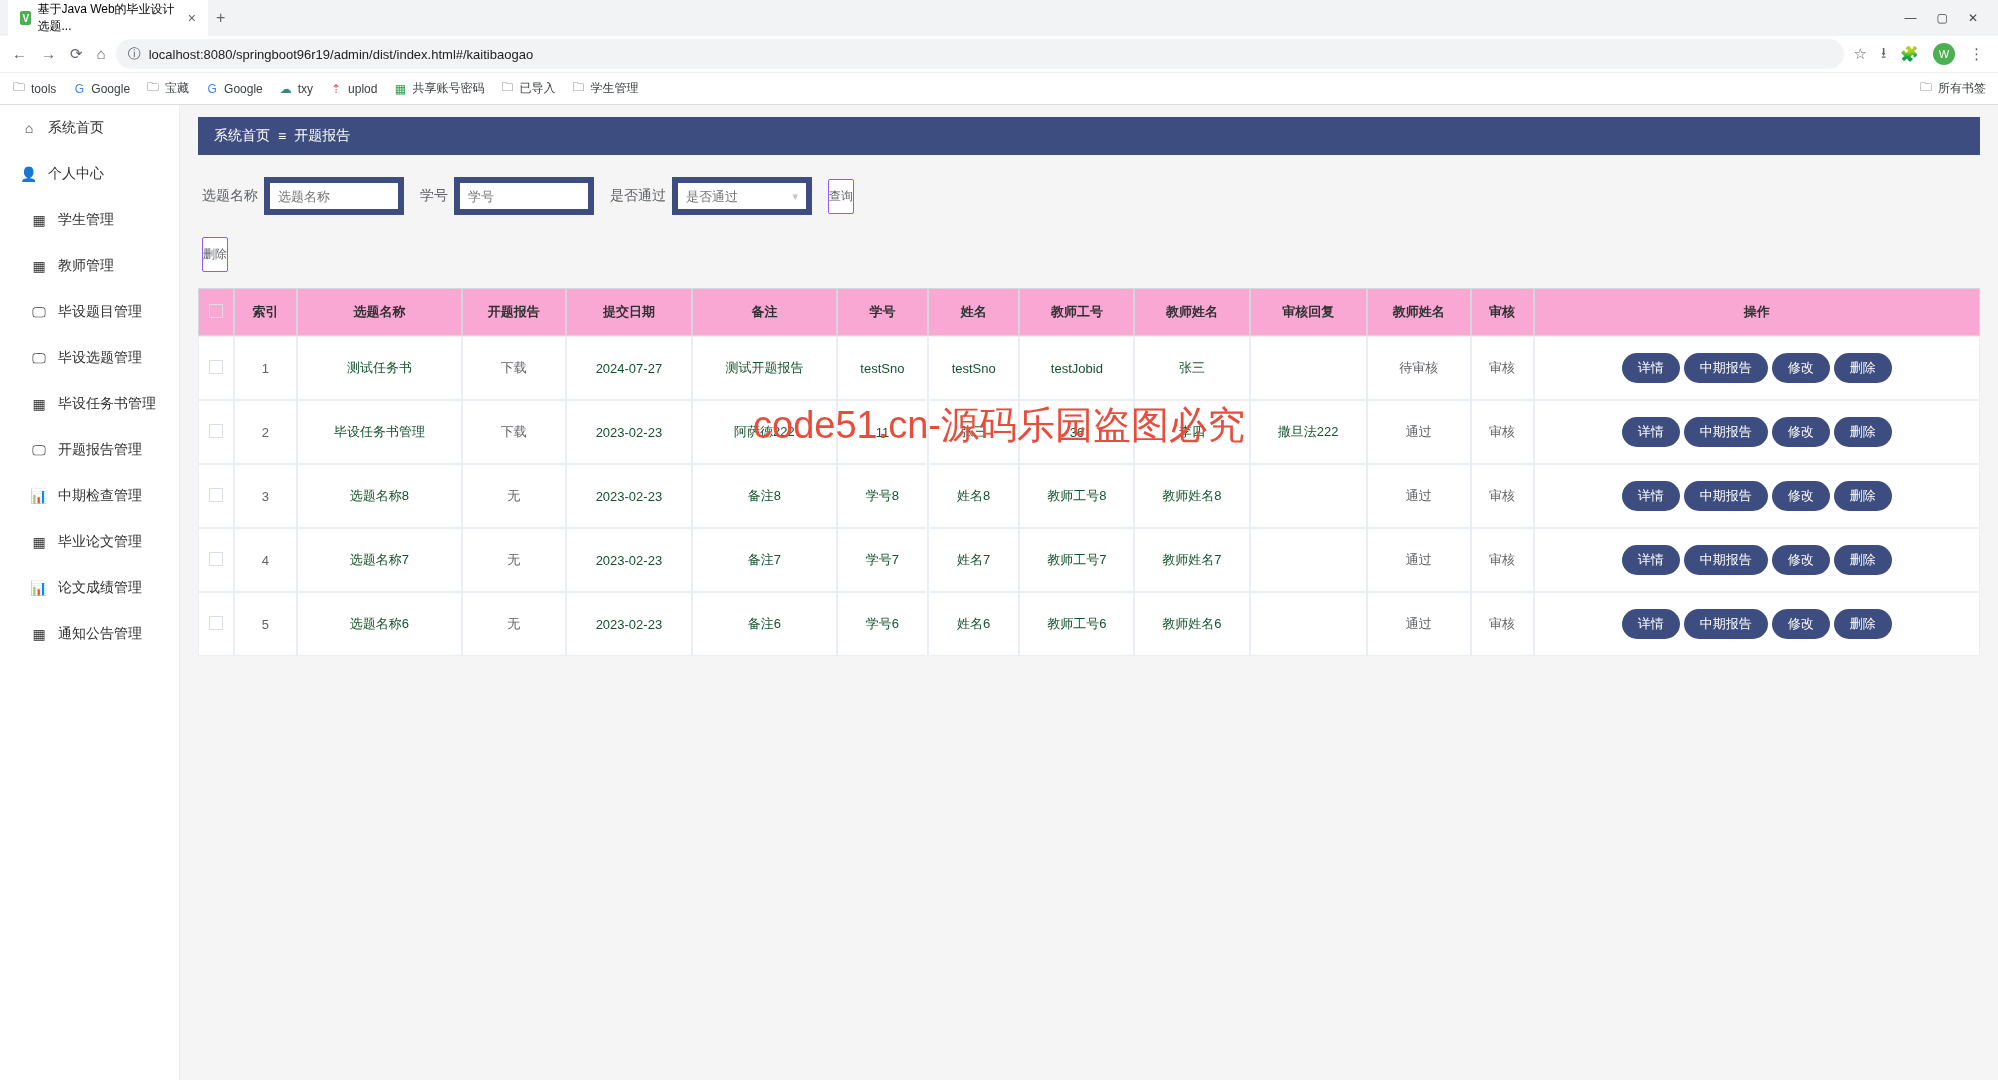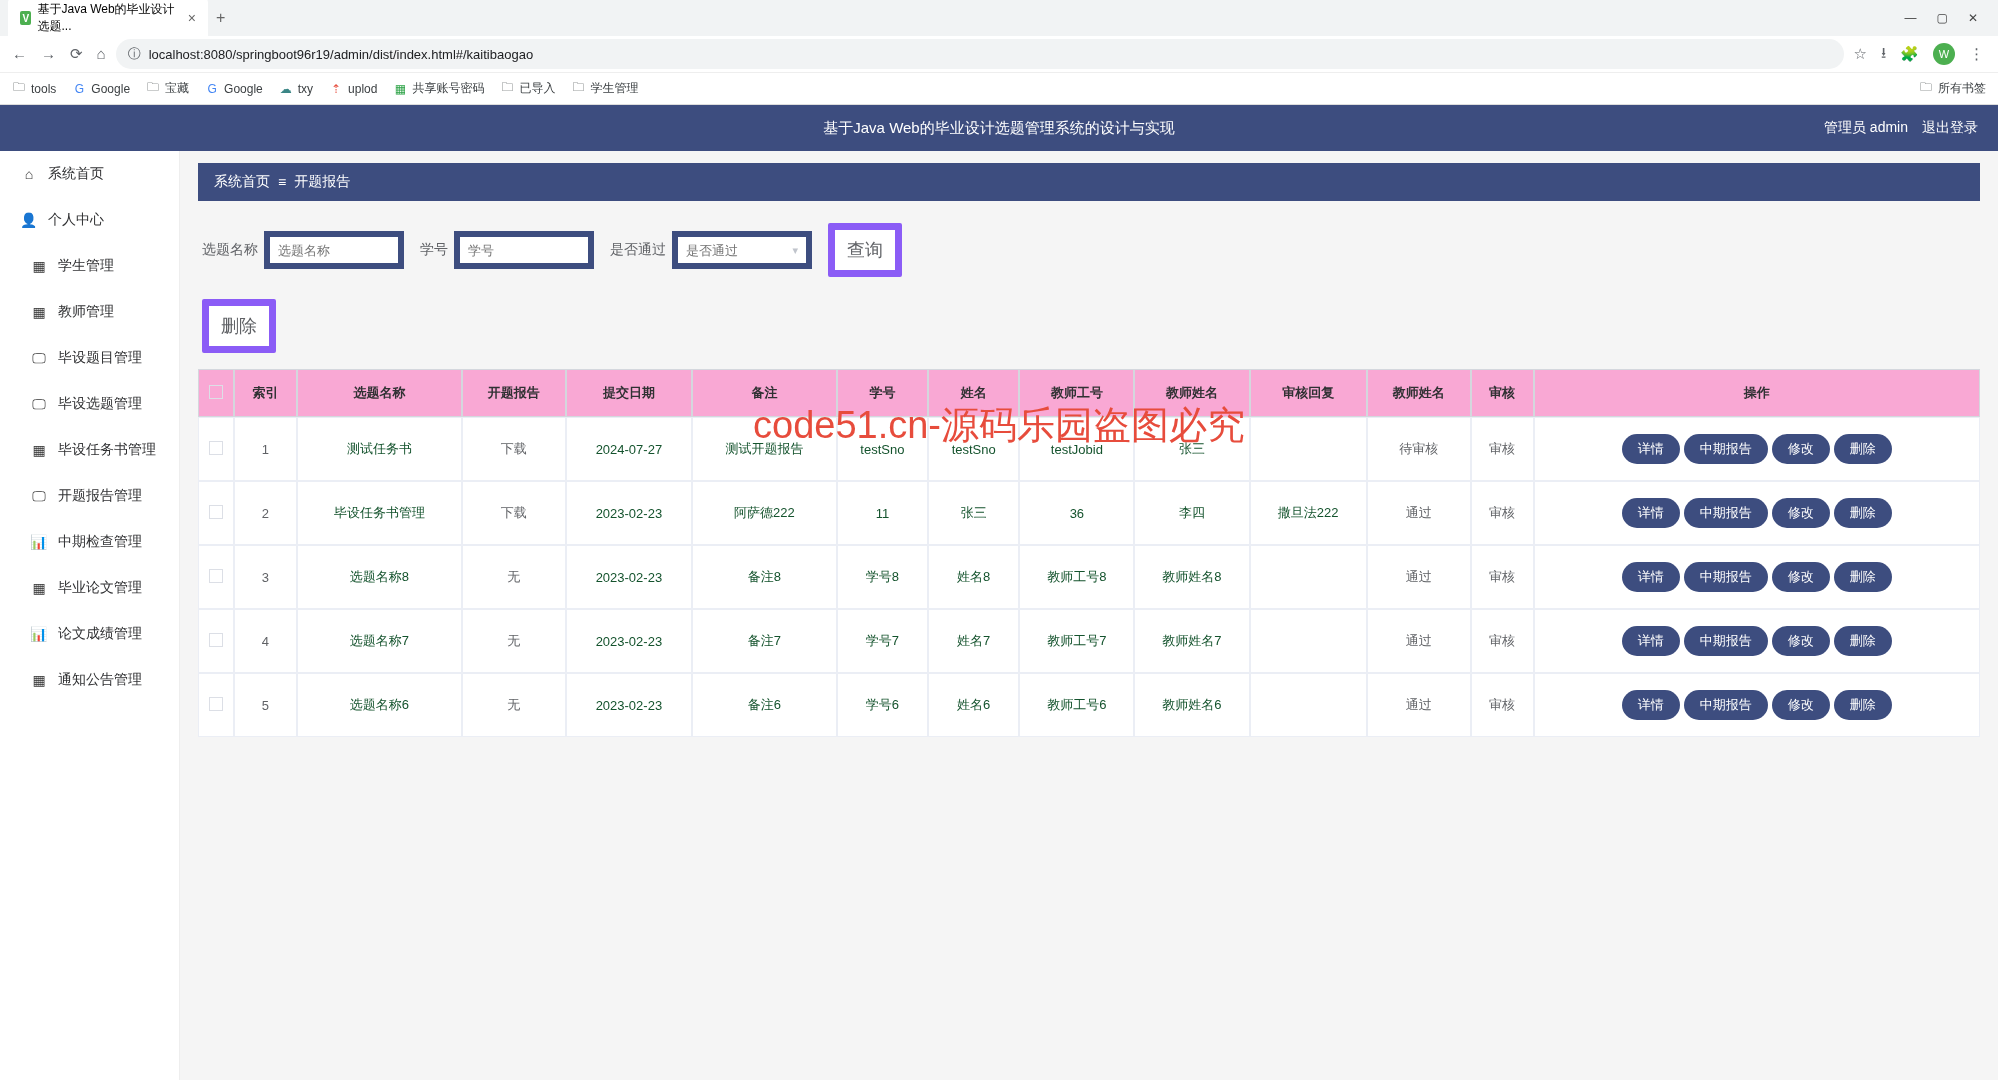--- a/index.html
+++ b/index.html
@@ -34,21 +34,21 @@
     .side-item.sub { padding-left:30px; }
     .side-ic { width:18px; display:inline-flex; justify-content:center; color:#333; }
     
     .content { flex:1; padding:12px 18px; overflow:auto; }
     .crumb-bar { background:#3d4d7f; color:#fff; padding:10px 16px; font-size:14px; display:flex; align-items:center; gap:8px; }
     .filter-row { display:flex; align-items:center; gap:16px; padding:22px 4px 12px; font-size:14px; color:#606266; }
     .filter-group { display:flex; align-items:center; gap:6px; }
     .filter-input { width:140px; height:38px; border:6px solid #3d4d7f; background:#fff; position:relative; }
     .filter-input input, .filter-input select { width:100%; height:100%; border:none; padding:0 8px; font-size:13px; outline:none; color:#c0c4cc; }
     .filter-input .sel-arrow { position:absolute; right:8px; top:50%; transform:translateY(-50%); color:#c0c4cc; pointer-events:none; font-size:11px; }
-    .btn { padding:8px 12px; border:7px solid #8b5cf6; background:#fff; font-size:18px; cursor:pointer; border-radius:2px; color:#606266; }
+    .btn { padding:8px 0; border:1px solid #8b5cf6; background:#fff; font-size:12px; cursor:pointer; border-radius:2px; color:#606266; }
     .del-row { padding:10px 4px 16px; }
     
     .table { width:100%; border-collapse:separate; border-spacing:0; font-size:13px; background:#fff; }
     .table th { background:#f9a8d4; color:#303133; font-weight:600; padding:14px 6px; text-align:center; border:1px solid #d4d7dd; }
     .table td { padding:16px 6px; text-align:center; border:1px solid #ebeef5; color:#606266; vertical-align:middle; }
     .table td.faded { color:#14532d; }
     .link-txt { color:#2ba245; }
     .audit-txt { color:#2ba245; }
     .cb { width:14px; height:14px; border:1px solid #dcdfe6; display:inline-block; }
     .ops { display:flex; flex-wrap:wrap; gap:4px; justify-content:center; }
@@ -129,27 +129,20 @@
         <span>学生管理</span>
       </span>
     <span class="bm-item bm-right">
         <span class="bm-ic">🗀</span>
         <span>所有书签</span>
       </span>
   </div>
 </div>
 
 <div class="app">
-  <div class="top-bar">
-    <div class="title">基于Java Web的毕业设计选题管理系统的设计与实现</div>
-    <div class="right">
-      <span>管理员 admin</span>
-      <span>退出登录</span>
-    </div>
-  </div>
   <div class="main-wrap">
     <div class="sidebar" id="sidebar">
         <div class="side-item">
           <span class="side-ic">⌂</span>
           <span>系统首页</span>
         </div>
         <div class="side-item">
           <span class="side-ic">👤</span>
           <span>个人中心</span>
         </div>

